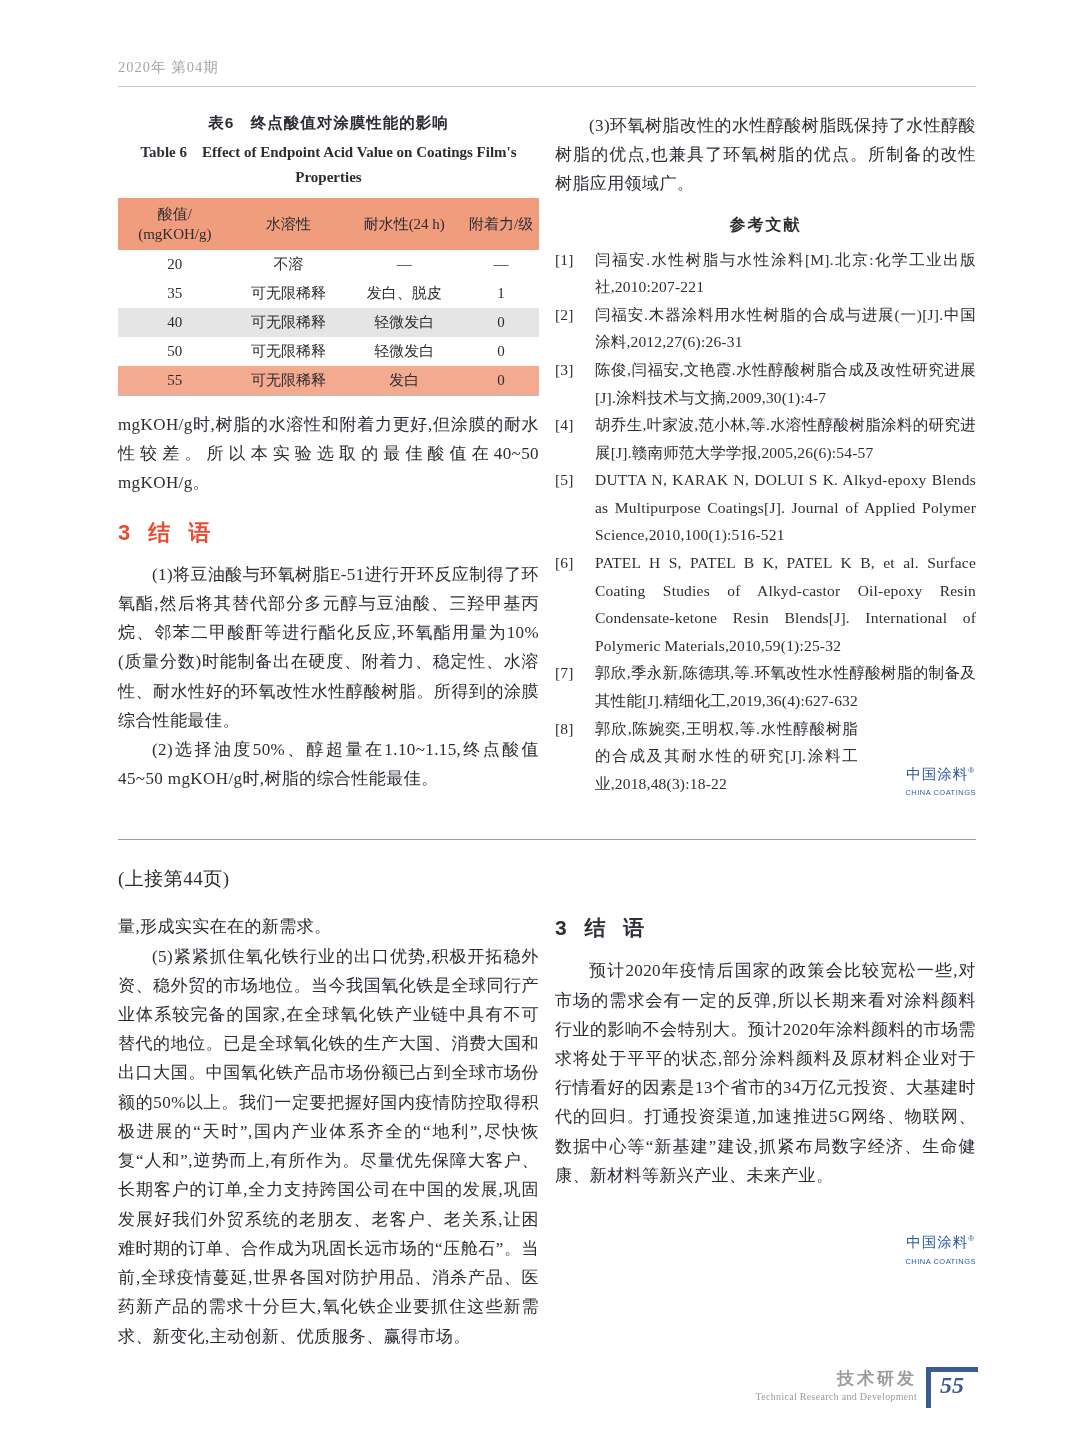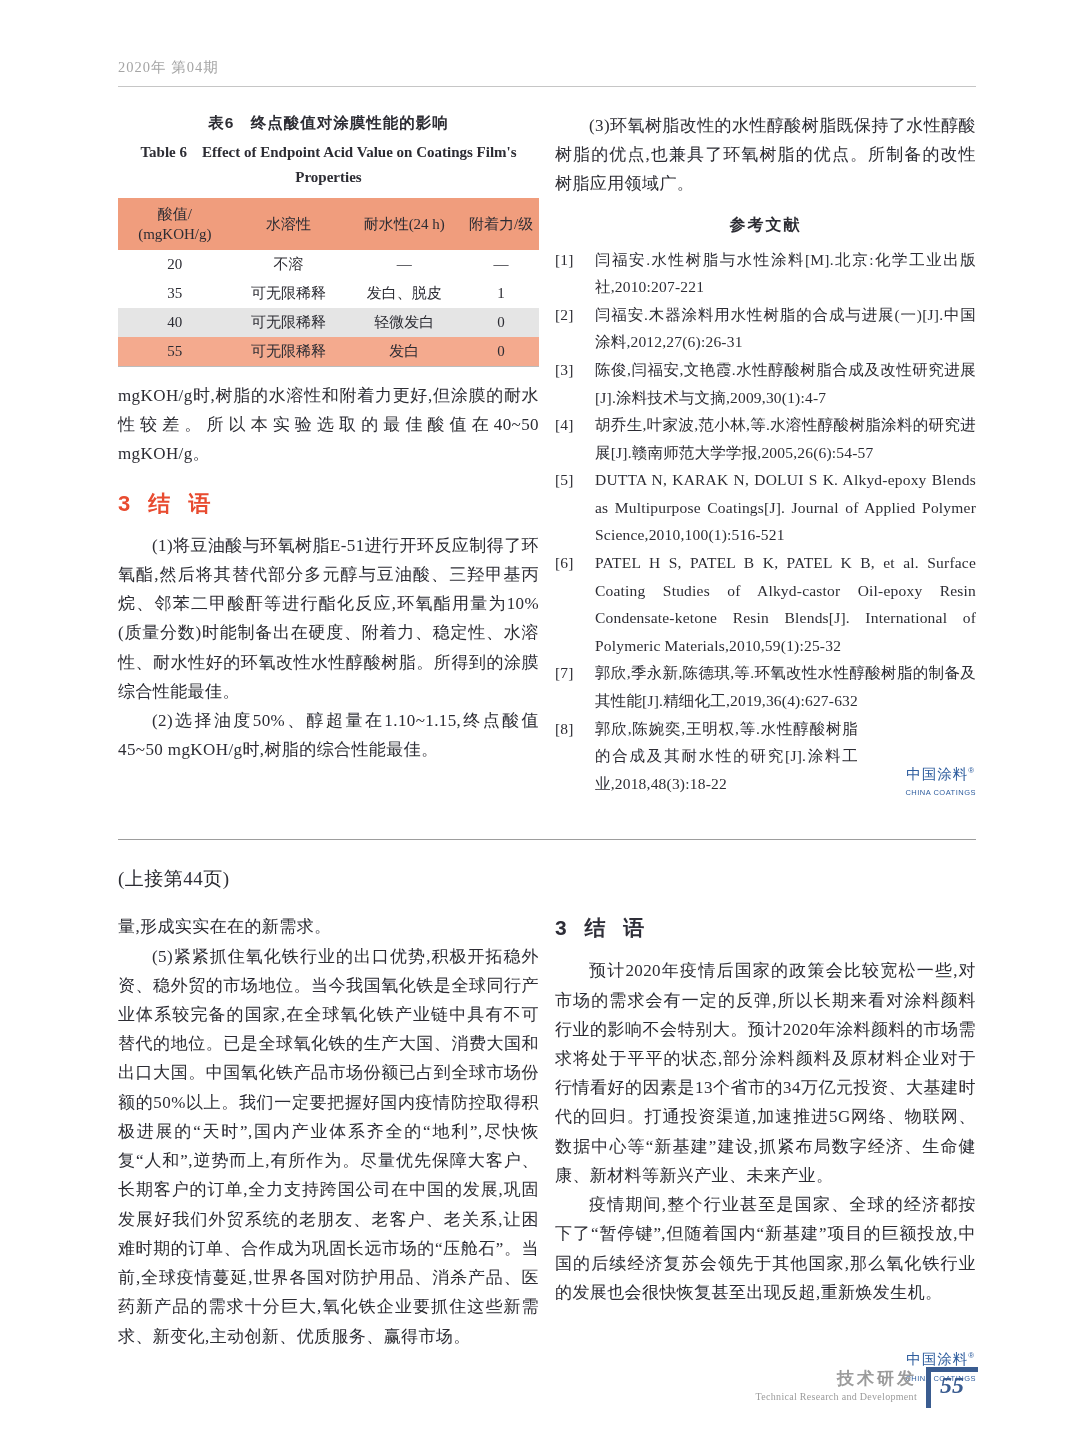--- a/index.html
+++ b/index.html
@@ -147,20 +147,26 @@
             <td>可无限稀释</td>
             <td>发白、脱皮</td>
             <td>1</td>
           </tr>
           <tr style="background:#e5e5e5;margin-top:24px;">
             <td>40</td>
             <td>可无限稀释</td>
             <td>轻微发白</td>
             <td>0</td>
           </tr>
+          <tr>
+            <td>50</td>
+            <td>可无限稀释</td>
+            <td>轻微发白</td>
+            <td>0</td>
+          </tr>
           <tr style="background:#f4aa8e;">
             <td>55</td>
             <td>可无限稀释</td>
             <td>发白</td>
             <td>0</td>
           </tr>
         </tbody>
       </table>
 
       <p class="para after-table">mgKOH/g时,树脂的水溶性和附着力更好,但涂膜的耐水性较差。所以本实验选取的最佳酸值在40~50 mgKOH/g。</p>
@@ -224,21 +230,20 @@
   <div class="columns bottom-columns">
 
     <div class="col">
       <p class="para">量,形成实实在在的新需求。</p>
       <p class="para indent">(5)紧紧抓住氧化铁行业的出口优势,积极开拓稳外资、稳外贸的市场地位。当今我国氧化铁是全球同行产业体系较完备的国家,在全球氧化铁产业链中具有不可替代的地位。已是全球氧化铁的生产大国、消费大国和出口大国。中国氧化铁产品市场份额已占到全球市场份额的50%以上。我们一定要把握好国内疫情防控取得积极进展的“天时”,国内产业体系齐全的“地利”,尽快恢复“人和”,逆势而上,有所作为。尽量优先保障大客户、长期客户的订单,全力支持跨国公司在中国的发展,巩固发展好我们外贸系统的老朋友、老客户、老关系,让困难时期的订单、合作成为巩固长远市场的“压舱石”。当前,全球疫情蔓延,世界各国对防护用品、消杀产品、医药新产品的需求十分巨大,氧化铁企业要抓住这些新需求、新变化,主动创新、优质服务、赢得市场。</p>
     </div>
 
     <div class="col">
       <div class="h-dark">3 结 语</div>
       <p class="para indent">预计2020年疫情后国家的政策会比较宽松一些,对市场的需求会有一定的反弹,所以长期来看对涂料颜料行业的影响不会特别大。预计2020年涂料颜料的市场需求将处于平平的状态,部分涂料颜料及原材料企业对于行情看好的因素是13个省市的34万亿元投资、大基建时代的回归。打通投资渠道,加速推进5G网络、物联网、数据中心等“新基建”建设,抓紧布局数字经济、生命健康、新材料等新兴产业、未来产业。</p>
-      <p class="para indent">疫情期间,整个行业甚至是国家、全球的经济都按下了“暂停键”,但随着国内“新基建”项目的巨额投放,中国的后续经济复苏会领先于其他国家,那么氧化铁行业的发展也会很快恢复甚至出现反超,重新焕发生机。</p>
       <span class="logo-bottom">
         <span class="cc-logo">
           <span class="cc-zh"><span>中国涂料</span><span class="cc-reg">®</span></span><br>
           <span class="cc-en">CHINA COATINGS</span>
         </span>
       </span>
     </div>
   </div>
 
   <div class="page-footer">

